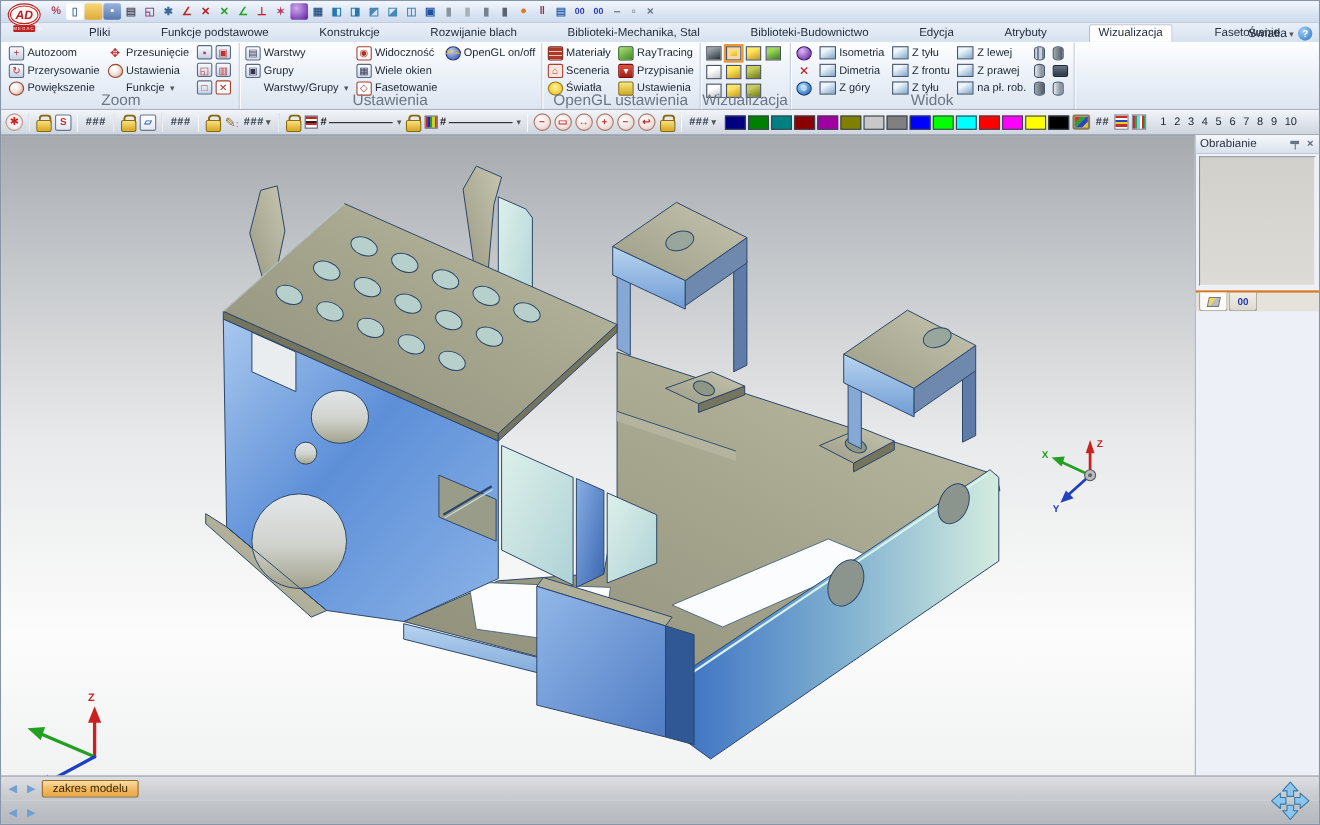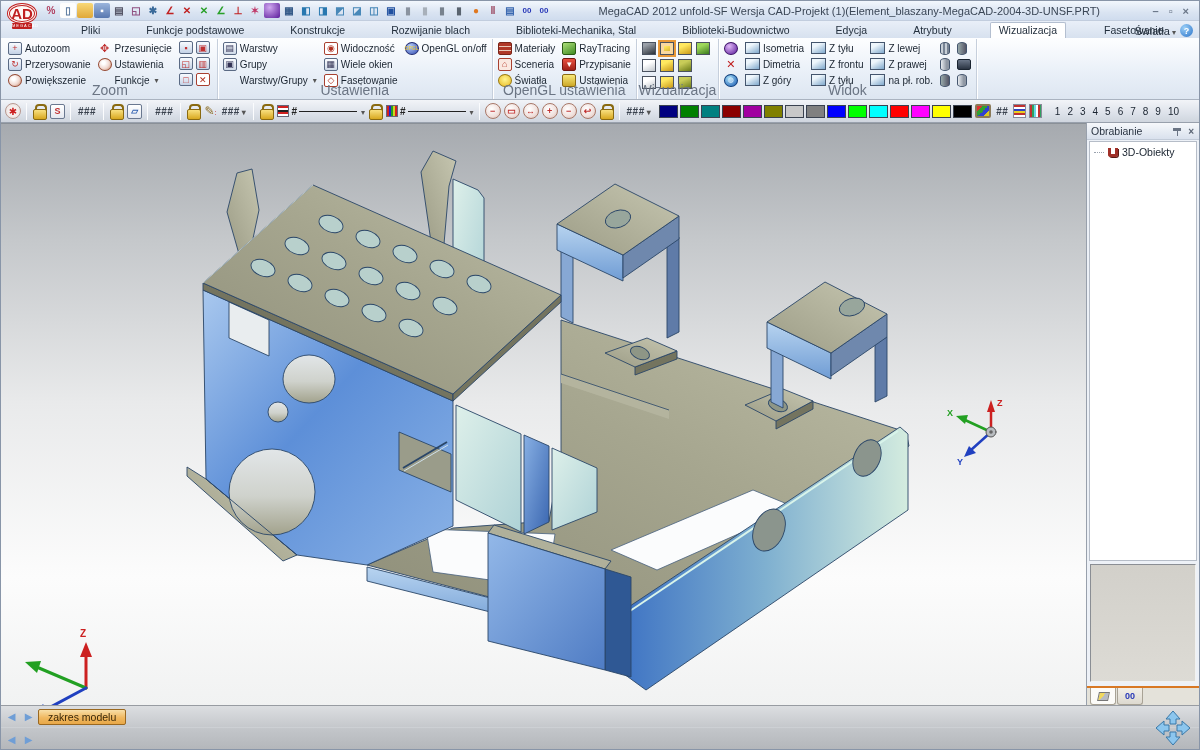--- a/index.html
+++ b/index.html
@@ -3,21 +3,21 @@
 <meta charset="utf-8">
 <style>
   * { box-sizing: border-box; margin: 0; padding: 0; }
   html,body { width:1200px; height:750px; overflow:hidden; }
   body { font-family:"Liberation Sans", sans-serif; font-size:11px; color:#222; background:#d4dbe6; }
   #app { position:relative; width:1200px; height:750px; border:1px solid #7e8globalea; border:1px solid #8895a8; display:flex; flex-direction:column; background:#dfe7f2; }
 
   
   .titlebar { height:20px; flex:none; display:flex; align-items:center; background:linear-gradient(#f2f7fd,#dae4f2 60%,#cfdcee); border-bottom:1px solid #c2cdde; padding-left:42px; position:relative; }
   .logo { position:absolute; left:5px; top:2px; width:32px; height:30px; z-index:30; display:flex; flex-direction:column; align-items:center; }
-  .logo .oval { width:30px; height:21px; border:3px double #c02020; border-radius:50%; background:#fdf8f6; color:#c02020; font-weight:bold; font-size:15px; display:flex; align-items:center; justify-content:center; }
+  .logo .oval { width:30px; height:21px; border:3px double #c02020; border-radius:50%; background:#fdf8f6; color:#c02020; font-weight:bold; font-size:11px; display:flex; align-items:center; justify-content:center;font-style:italic; }
   .logo .band { width:20px; height:6px; background:#c02020; border-radius:1px; margin-top:-1px; color:#fff; font-size:4px; line-height:6px; text-align:center; letter-spacing:1px; }
   .qat { display:flex; align-items:center; gap:1px; }
   .qa { width:16px; height:15px; display:flex; align-items:center; justify-content:center; font-size:10px; font-weight:bold; border-radius:2px; flex:none; cursor:default; }
   .title { flex:1; text-align:center; font-size:11px; color:#3a4656; white-space:nowrap; overflow:hidden; }
   .winctl { display:flex; gap:10px; padding:0 10px 0 6px; color:#6a7688; font-size:11px; font-weight:bold; }
   .winctl span { cursor:default; }
 
   
   .menurow { height:17px; flex:none; display:flex; align-items:flex-end; background:linear-gradient(#e9eff8,#d7e1ef); padding-left:42px; position:relative; }
   .mtab { font-size:10.5px; padding:1px 8px 2px; color:#24303e; white-space:nowrap; cursor:default;margin-left:30px; }
@@ -151,21 +151,20 @@
         <span class="qa" style="color: rgb(138, 147, 160);">▮</span>
         <span class="qa" style="color: rgb(168, 176, 186);">▮</span>
         <span class="qa" style="color: rgb(120, 130, 142);">▮</span>
         <span class="qa" style="color: rgb(90, 100, 112);">▮</span>
         <span class="qa" style="color: rgb(224, 120, 32);">●</span>
         <span class="qa" style="color: rgb(144, 48, 74);">‖</span>
         <span class="qa" style="color: rgb(58, 104, 176);">▤</span>
         <span class="qa" style="color: rgb(40, 56, 184); font-size: 8px;">00</span>
         <span class="qa" style="color: rgb(40, 56, 184); font-size: 8px;">00</span>
       </div>
-    <div class="title">MegaCAD 2012 unfold-SF Wersja CAD-Projekt (1)(Element_blaszany-MegaCAD-2004-3D-UNSF.PRT)</div>
     <div class="winctl">
       <span>–</span>
       <span>▫</span>
       <span>×</span>
     </div>
   </div>
 
   <div class="menurow">
     <div style="display:flex;align-items:flex-end;" id="mtabs">
         <div class="mtab">Pliki</div>
@@ -629,27 +628,20 @@
       </svg>
     </div>
 
     <div class="sidepanel">
       <div class="phead">
         <span>Obrabianie</span>
         <span class="sp"></span>
         <span class="pinic"></span>
         <span class="pclose">×</span>
       </div>
-      <div class="ptree">
-        <div class="titem">
-          <span class="tline"></span>
-          <span class="uic"></span>
-          <span>3D-Obiekty</span>
-        </div>
-      </div>
       <div class="psunk"></div>
       <div class="ptabs">
         <div class="ptab active">
             <span class="eraseic"></span>
           </div>
         <div class="ptab">
             <span class="zeros">00</span>
           </div>
       </div>
     </div>

